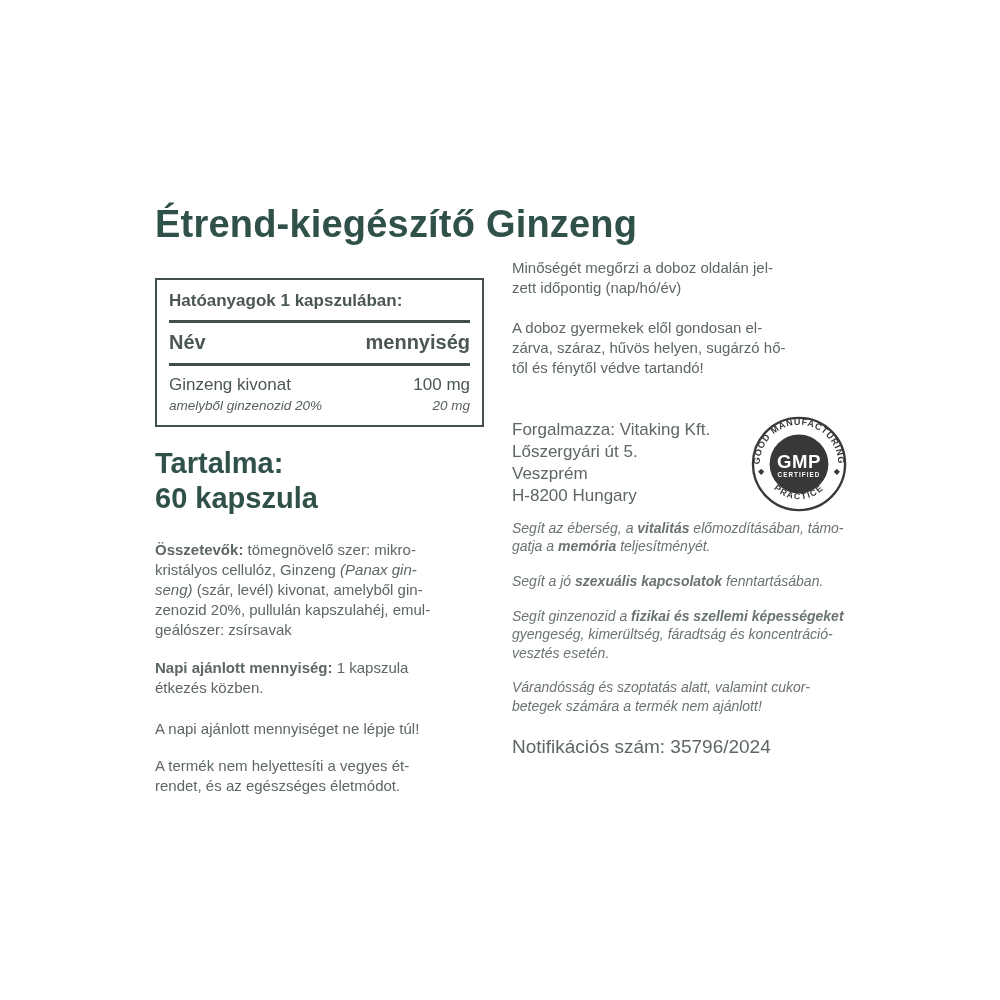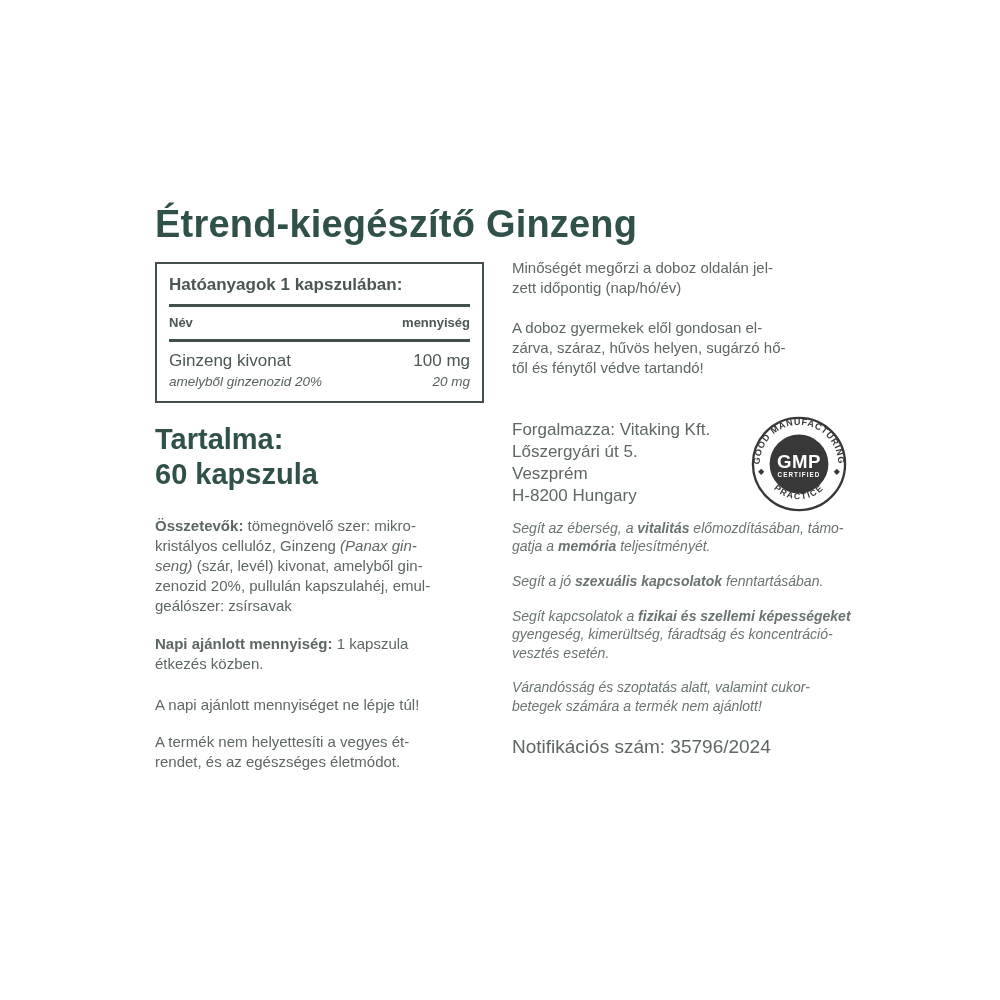--- a/index.html
+++ b/index.html
@@ -13,24 +13,25 @@
     font-size: 38px; font-weight: bold; color: #30514a; letter-spacing: 0.2px;
     white-space: nowrap;
   }
   .left-col { position: absolute; left: 155px; top: 262px; width: 329px; }
   .right-col { position: absolute; left: 512px; top: 258px; width: 350px; }
 
   
   .facts {
     border: 2px solid #43504a; padding: 9px 12px 12px 12px; color: #4b5752;
     box-sizing: border-box;
+    margin-top: 16px;
   }
   .facts-title { font-weight: bold; font-size: 17px; padding: 2px 0 0 0; }
   .rule { height: 3px; background: #43504a; margin: 9px 0 8px 0; }
-  .facts-cols { display: flex; justify-content: space-between; font-weight: bold; font-size: 13px; }
+  .facts-cols { display: flex; justify-content: space-between; font-weight: bold; font-size: 20px; }
   .facts-row { display: flex; justify-content: space-between; font-size: 17px; margin-top: 9px; }
   .facts-subrow { display: flex; justify-content: space-between; font-size: 13.5px; font-style: italic; margin-top: 3px; color: #56625d; }
 
   .contents {
     margin-top: 19px; font-size: 29px; font-weight: bold; color: #30514a; line-height: 1.22;
   }
 
   .para {
     font-size: 15px; color: #5d6763; line-height: 1.33; white-space: pre-line;
   }
@@ -132,21 +133,21 @@
       <circle cx="50" cy="50" r="30" fill="#383838"></circle>
       <text x="50" y="54" text-anchor="middle" font-size="19" font-weight="bold" fill="#ffffff" letter-spacing="0.5" font-family="Liberation Sans, sans-serif">GMP</text>
       <text x="50" y="63.5" text-anchor="middle" font-size="6.4" font-weight="bold" fill="#ffffff" letter-spacing="1.1" font-family="Liberation Sans, sans-serif">CERTIFIED</text>
     </svg>
   </div>
 
   <div class="claims">
     <div class="claim"><span>Segít az éberség, a </span><b>vitalitás</b><span> előmozdításában, támo-
 gatja a </span><b>memória</b><span> teljesítményét.</span></div>
     <div class="claim"><span>Segít a jó </span><b>szexuális kapcsolatok</b><span> fenntartásában.</span></div>
-    <div class="claim"><span>Segít kapcsolatok a </span><b>fizikai és szellemi képességeket</b><span>
+    <div class="claim"><span>Segít ginzenozid a </span><b>fizikai és szellemi képességeket</b><span>
 gyengeség, kimerültség, fáradtság és koncentráció-
 vesztés esetén.</span></div>
     <div class="claim"><span>Várandósság és szoptatás alatt, valamint cukor-
 betegek számára a termék nem ajánlott!</span></div>
   </div>
 
   <div class="notification">Notifikációs szám: 35796/2024</div>
 
 </div>
 

